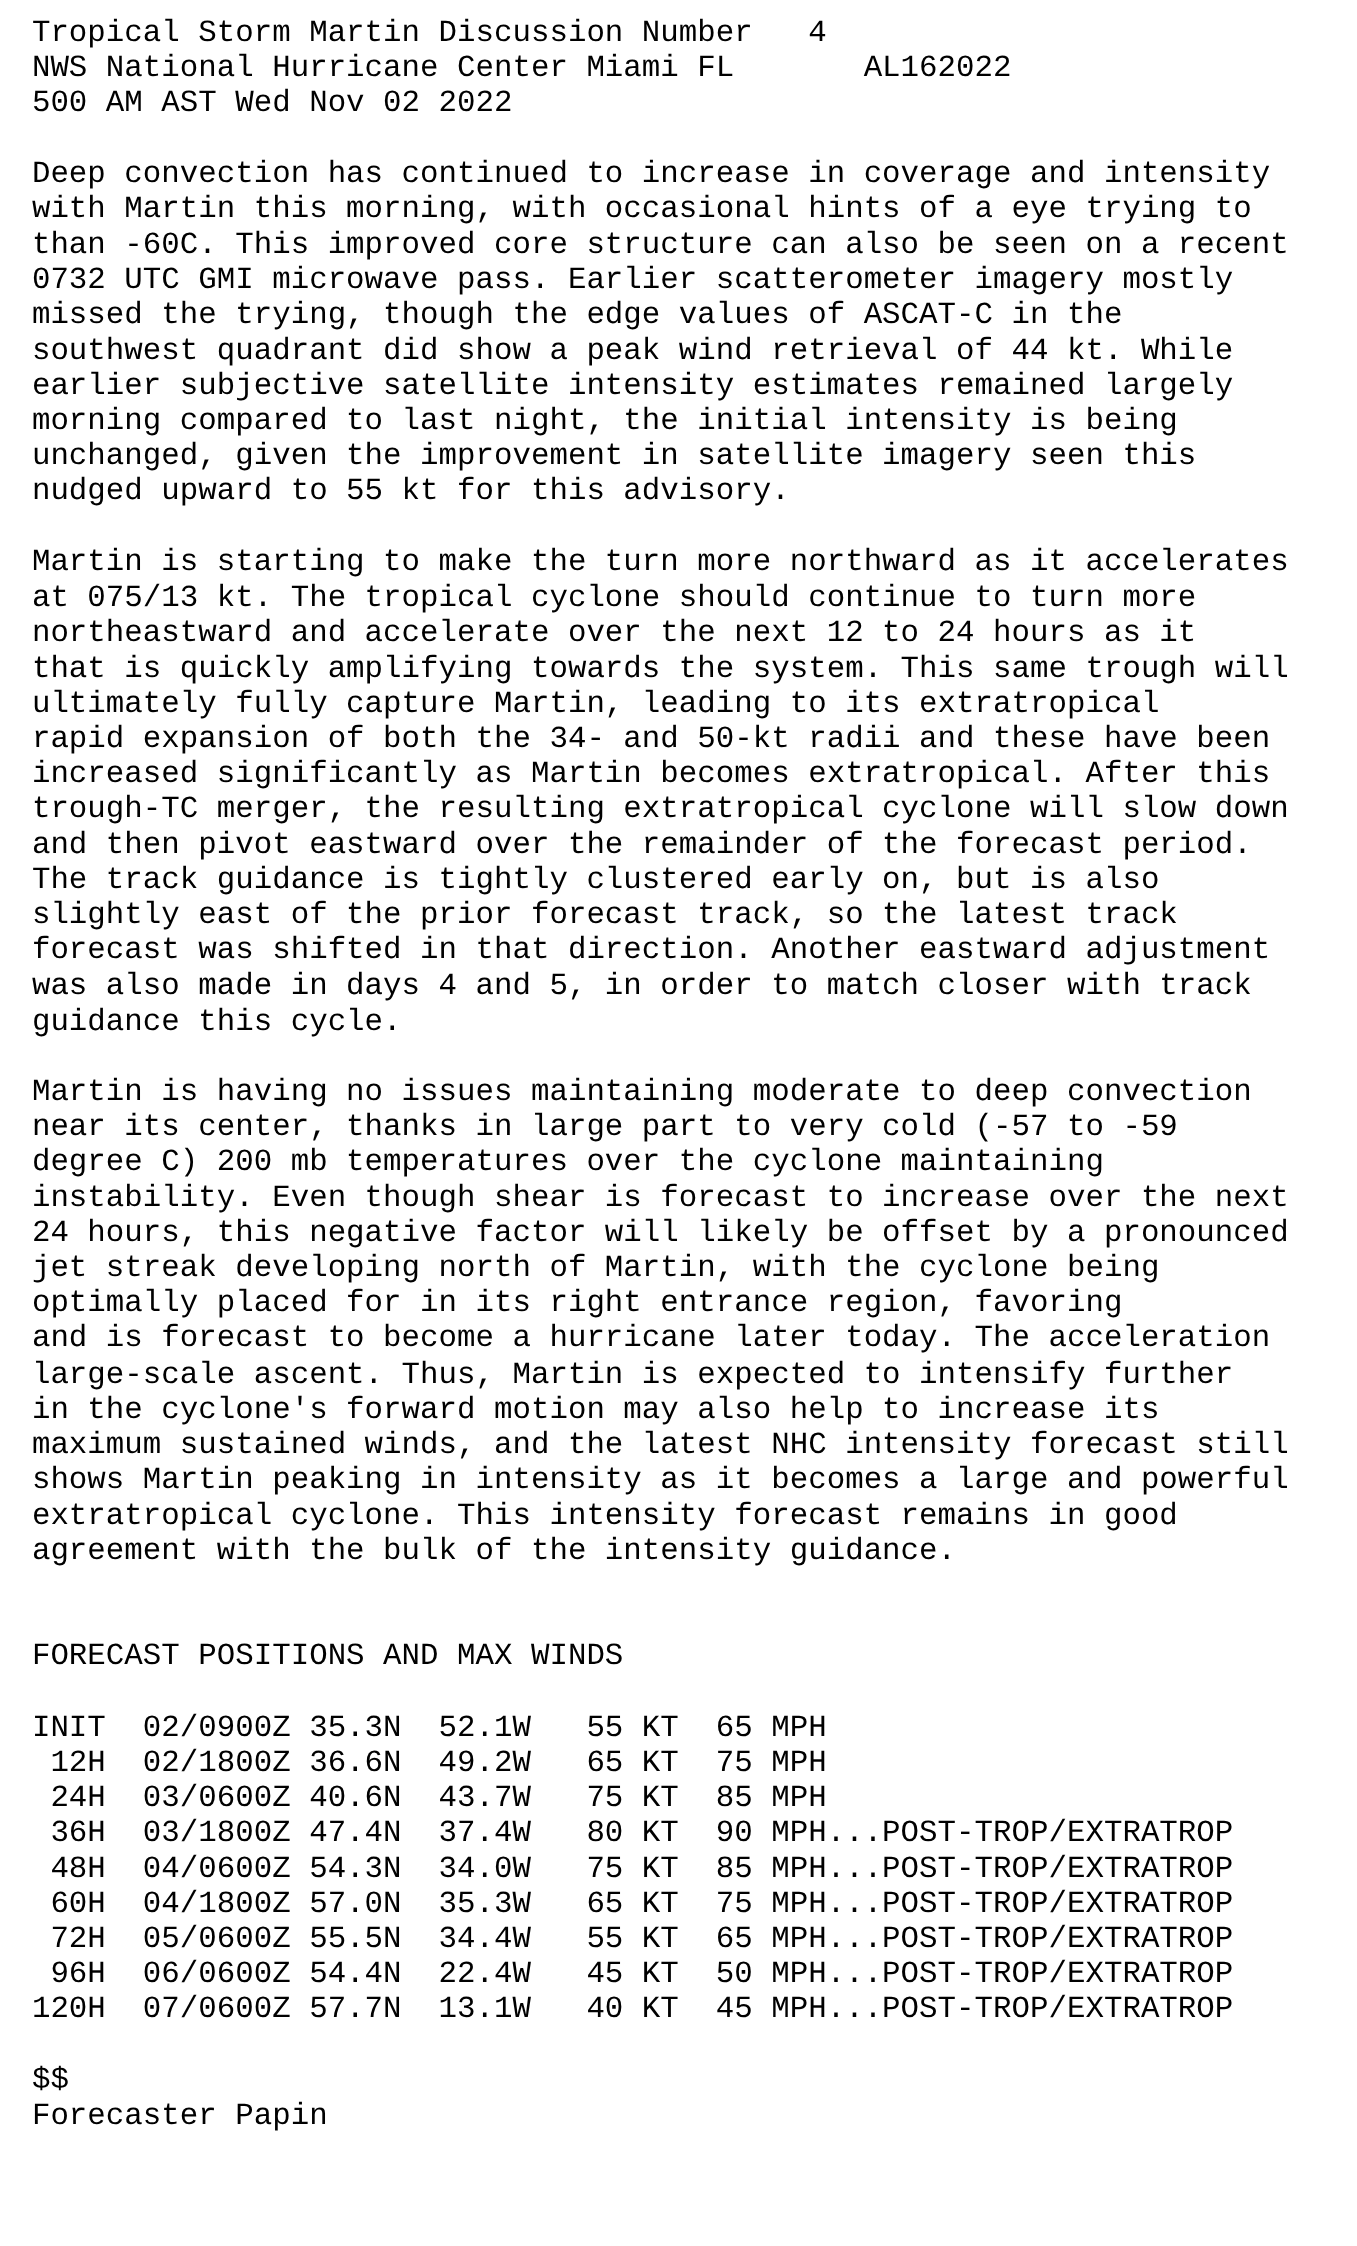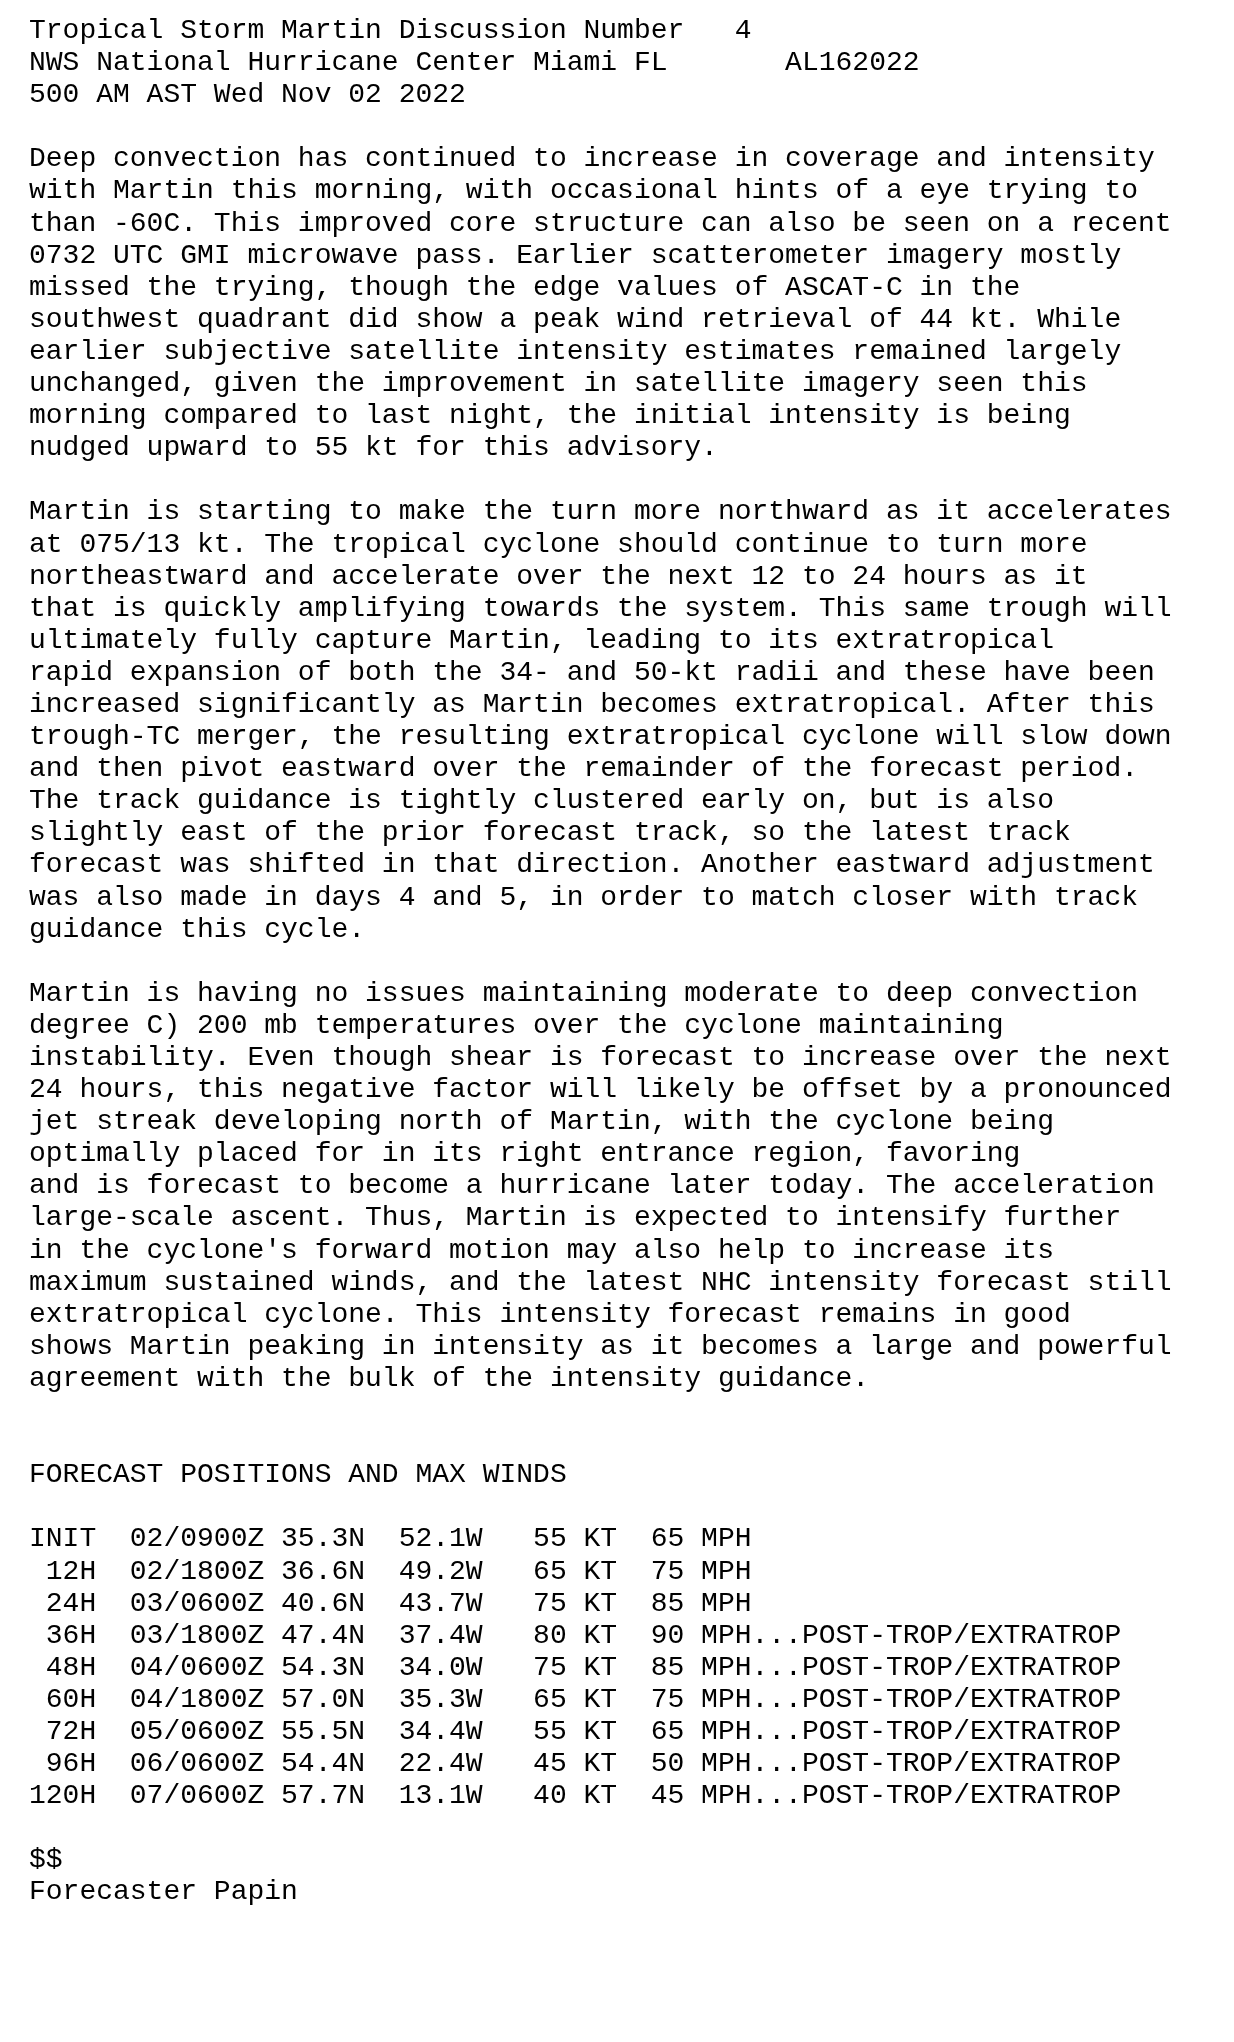--- a/index.html
+++ b/index.html
@@ -45,22 +45,22 @@
   <div class="blank"></div>
 
   <div>
       <div class="line">Deep convection has continued to increase in coverage and intensity</div>
       <div class="line">with Martin this morning, with occasional hints of a eye trying to</div>
       <div class="line">than -60C. This improved core structure can also be seen on a recent</div>
       <div class="line">0732 UTC GMI microwave pass. Earlier scatterometer imagery mostly</div>
       <div class="line">missed the trying, though the edge values of ASCAT-C in the</div>
       <div class="line">southwest quadrant did show a peak wind retrieval of 44 kt. While</div>
       <div class="line">earlier subjective satellite intensity estimates remained largely</div>
+      <div class="line">morning compared to last night, the initial intensity is being</div>
       <div class="line">unchanged, given the improvement in satellite imagery seen this</div>
-      <div class="line">morning compared to last night, the initial intensity is being</div>
       <div class="line">nudged upward to 55 kt for this advisory.</div>
     </div>
 
   <div class="blank"></div>
 
   <div>
       <div class="line">Martin is starting to make the turn more northward as it accelerates</div>
       <div class="line">at 075/13 kt. The tropical cyclone should continue to turn more</div>
       <div class="line">northeastward and accelerate over the next 12 to 24 hours as it</div>
       <div class="line">that is quickly amplifying towards the system. This same trough will</div>
@@ -73,31 +73,32 @@
       <div class="line">slightly east of the prior forecast track, so the latest track</div>
       <div class="line">forecast was shifted in that direction. Another eastward adjustment</div>
       <div class="line">was also made in days 4 and 5, in order to match closer with track</div>
       <div class="line">guidance this cycle.</div>
     </div>
 
   <div class="blank"></div>
 
   <div>
       <div class="line">Martin is having no issues maintaining moderate to deep convection</div>
+      <div class="line">near its center, thanks in large part to very cold (-57 to -59</div>
       <div class="line">degree C) 200 mb temperatures over the cyclone maintaining</div>
       <div class="line">instability. Even though shear is forecast to increase over the next</div>
       <div class="line">24 hours, this negative factor will likely be offset by a pronounced</div>
       <div class="line">jet streak developing north of Martin, with the cyclone being</div>
       <div class="line">optimally placed for in its right entrance region, favoring</div>
       <div class="line">and is forecast to become a hurricane later today. The acceleration</div>
       <div class="line">large-scale ascent. Thus, Martin is expected to intensify further</div>
       <div class="line">in the cyclone's forward motion may also help to increase its</div>
       <div class="line">maximum sustained winds, and the latest NHC intensity forecast still</div>
+      <div class="line">shows Martin peaking in intensity as it becomes a large and powerful</div>
       <div class="line">extratropical cyclone. This intensity forecast remains in good</div>
-      <div class="line">shows Martin peaking in intensity as it becomes a large and powerful</div>
       <div class="line">agreement with the bulk of the intensity guidance.</div>
     </div>
 
   <div class="blank"></div>
   <div class="blank"></div>
 
   <div class="line">FORECAST POSITIONS AND MAX WINDS</div>
 
   <div class="blank"></div>
 

